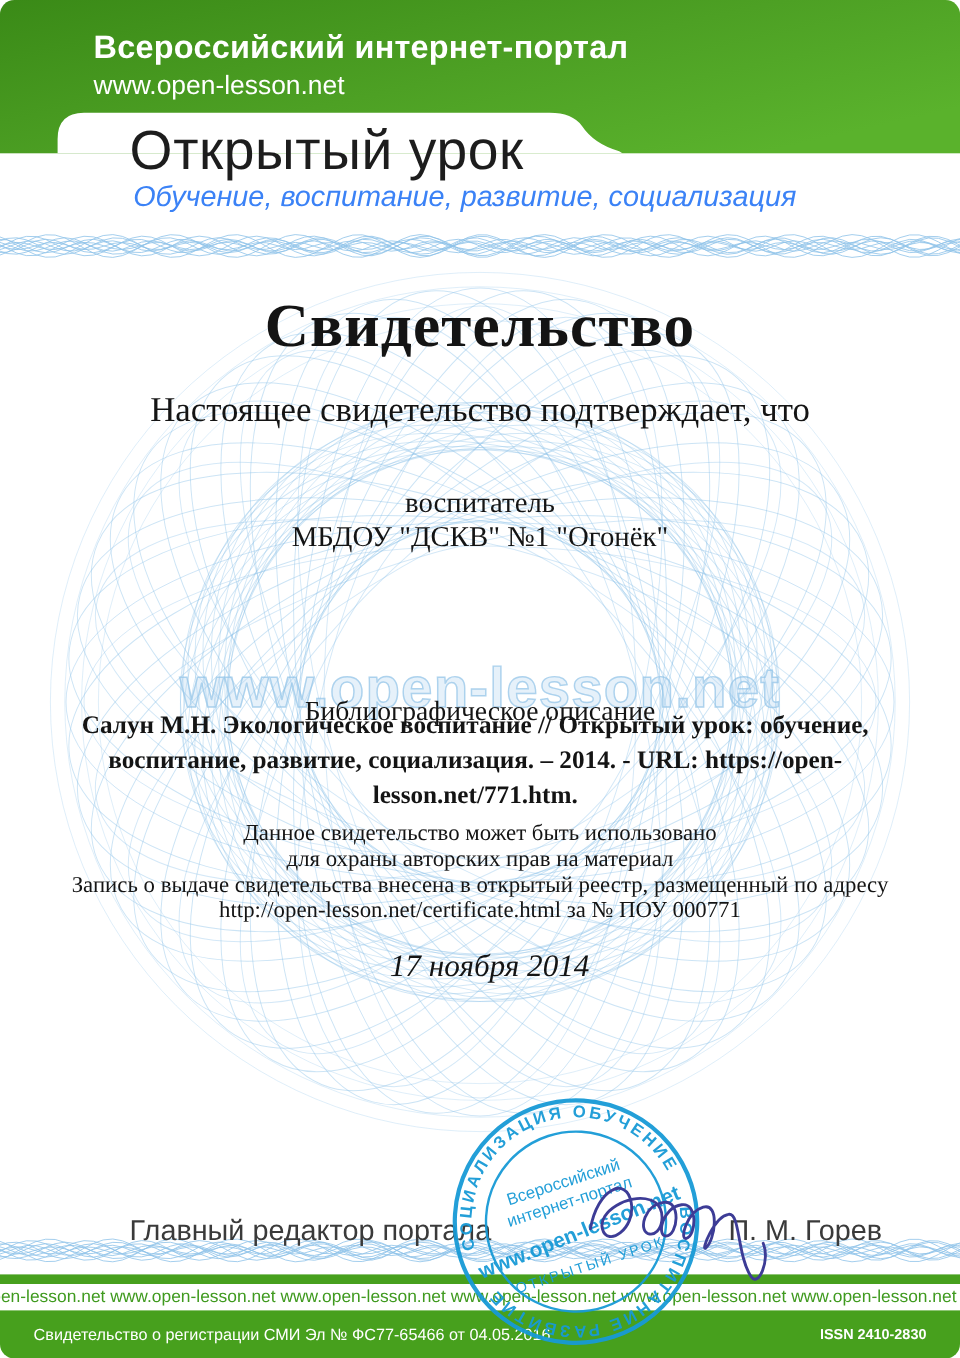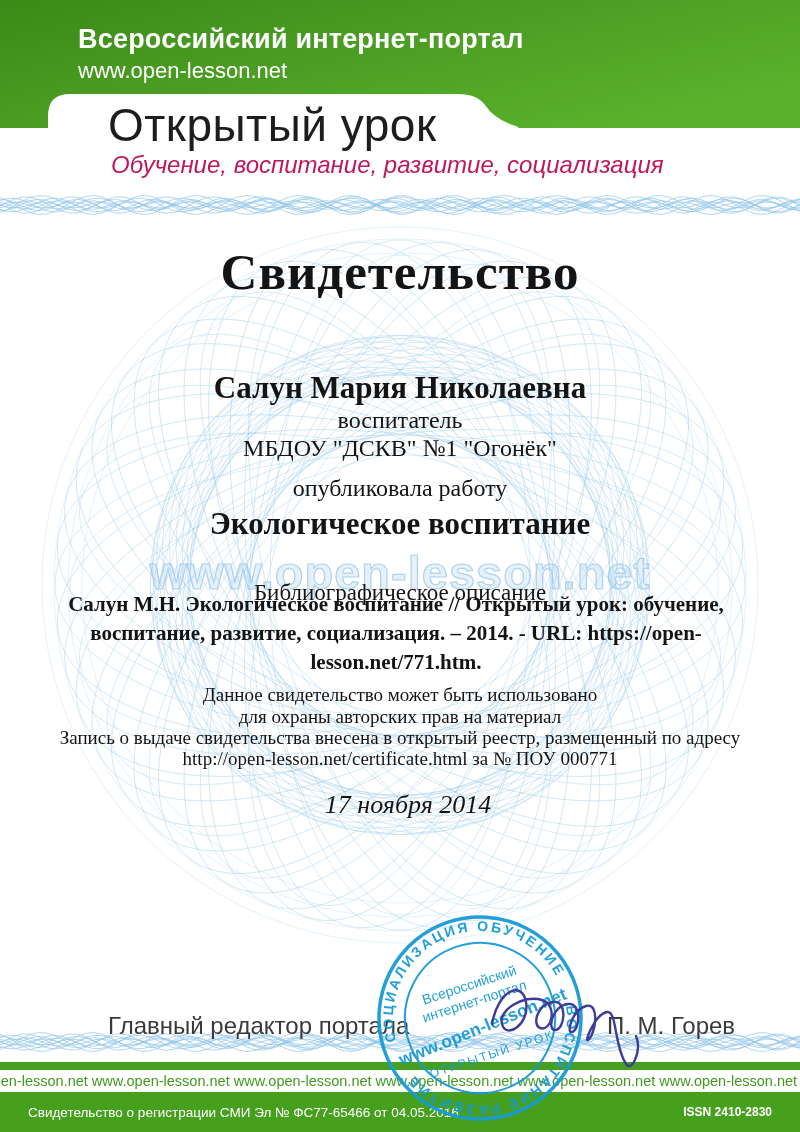--- a/index.html
+++ b/index.html
@@ -1,27 +1,27 @@
 <!DOCTYPE html>
 <html><head>
 <meta charset="utf-8">
 <style>
   html,body{margin:0;padding:0;background:#fff;}
   .page{position:relative;width:800px;height:1132px;overflow:hidden;background:#fff;
-        font-family:"Liberation Serif",serif;color:#141414;}
+        font-family:"Liberation Serif",serif;color:#141414;border-radius:12px;}
 
   
   .header-svg{position:absolute;left:0;top:0;z-index:4;display:block;}
   .portal-title{position:absolute;left:78px;top:24px;z-index:5;color:#fff;
     font-family:"Liberation Sans",sans-serif;font-weight:bold;font-size:27px;letter-spacing:.2px;}
   .portal-url{position:absolute;left:78px;top:58px;z-index:5;color:#fff;
     font-family:"Liberation Sans",sans-serif;font-size:22px;}
   .site-name{position:absolute;left:108px;top:98px;z-index:5;color:#1d1d1d;
     font-family:"Liberation Sans",sans-serif;font-weight:500;font-size:46px;letter-spacing:.5px;}
-  .site-tagline{position:absolute;left:111px;top:151px;z-index:5;color:#be185d;
+  .site-tagline{position:absolute;left:111px;top:151px;z-index:5;color:#3b82f6;
     font-family:"Liberation Sans",sans-serif;font-style:italic;font-size:24px;}
 
   
   .rosette{position:absolute;left:0;top:0;z-index:0;}
   .watermark{position:absolute;left:0;right:0;top:545px;z-index:1;text-align:center;
     font-family:"Liberation Sans",sans-serif;font-weight:bold;font-size:47px;letter-spacing:1px;
     color:rgba(165,205,238,.28);-webkit-text-stroke:1.2px rgba(150,198,232,.75);}
 
   
   .cline{position:absolute;left:0;right:0;text-align:center;z-index:2;}
@@ -163,25 +163,23 @@
       <path d="M-10 1042 L-10 1041.7 L-2 1045.6 L6 1048.3 L14 1048.8 L22 1047.1 L30 1043.6 L38 1039.6 L46 1036.4 L54 1035.1 L62 1036.2 L70 1039.2 L78 1043.2 L86 1046.8 L94 1048.7 L102 1048.4 L110 1045.9 L118 1042.1 L126 1038.2 L134 1035.6 L142 1035.2 L150 1037.1 L158 1040.7 L166 1044.7 L174 1047.8 L182 1048.9 L190 1047.7 L198 1044.6 L206 1040.6 L214 1037.0 L222 1035.2 L230 1035.7 L238 1038.3 L246 1042.2 L254 1046.0 L262 1048.5 L270 1048.7 L278 1046.7 L286 1043.1 L294 1039.1 L302 1036.1 L310 1035.1 L318 1036.4 L326 1039.7 L334 1043.7 L342 1047.1 L350 1048.8 L358 1048.2 L366 1045.5 L374 1041.6 L382 1037.8 L390 1035.5 L398 1035.3 L406 1037.5 L414 1041.2 L422 1045.1 L430 1048.0 L438 1048.9 L446 1047.4 L454 1044.1 L462 1040.1 L470 1036.7 L478 1035.1 L486 1035.9 L494 1038.7 L502 1042.7 L510 1046.4 L518 1048.6 L526 1048.6 L534 1046.3 L542 1042.6 L550 1038.7 L558 1035.9 L566 1035.1 L574 1036.8 L582 1040.2 L590 1044.2 L598 1047.5 L606 1048.9 L614 1048.0 L622 1045.0 L630 1041.1 L638 1037.4 L646 1035.3 L654 1035.5 L662 1037.9 L670 1041.7 L678 1045.6 L686 1048.3 L694 1048.8 L702 1047.1 L710 1043.6 L718 1039.6 L726 1036.4 L734 1035.1 L742 1036.2 L750 1039.2 L758 1043.2 L766 1046.8 L774 1048.7 L782 1048.4 L790 1045.9 L798 1042.1 L806 1038.2" fill="none" stroke="#8fc3e9" stroke-width="0.8" opacity="0.85"></path>
       <path d="M-10 1042 L-10 1042.3 L-2 1038.4 L6 1035.7 L14 1035.2 L22 1036.9 L30 1040.4 L38 1044.4 L46 1047.6 L54 1048.9 L62 1047.8 L70 1044.8 L78 1040.8 L86 1037.2 L94 1035.3 L102 1035.6 L110 1038.1 L118 1041.9 L126 1045.8 L134 1048.4 L142 1048.8 L150 1046.9 L158 1043.3 L166 1039.3 L174 1036.2 L182 1035.1 L190 1036.3 L198 1039.4 L206 1043.4 L214 1047.0 L222 1048.8 L230 1048.3 L238 1045.7 L246 1041.8 L254 1038.0 L262 1035.5 L270 1035.3 L278 1037.3 L286 1040.9 L294 1044.9 L302 1047.9 L310 1048.9 L318 1047.6 L326 1044.3 L334 1040.3 L342 1036.9 L350 1035.2 L358 1035.8 L366 1038.5 L374 1042.4 L382 1046.2 L390 1048.5 L398 1048.7 L406 1046.5 L414 1042.8 L422 1038.9 L430 1036.0 L438 1035.1 L446 1036.6 L454 1039.9 L462 1043.9 L470 1047.3 L478 1048.9 L486 1048.1 L494 1045.3 L502 1041.3 L510 1037.6 L518 1035.4 L526 1035.4 L534 1037.7 L542 1041.4 L550 1045.3 L558 1048.1 L566 1048.9 L574 1047.2 L582 1043.8 L590 1039.8 L598 1036.5 L606 1035.1 L614 1036.0 L622 1039.0 L630 1042.9 L638 1046.6 L646 1048.7 L654 1048.5 L662 1046.1 L670 1042.3 L678 1038.4 L686 1035.7 L694 1035.2 L702 1036.9 L710 1040.4 L718 1044.4 L726 1047.6 L734 1048.9 L742 1047.8 L750 1044.8 L758 1040.8 L766 1037.2 L774 1035.3 L782 1035.6 L790 1038.1 L798 1041.9 L806 1045.8" fill="none" stroke="#8fc3e9" stroke-width="0.8" opacity="0.85"></path>
       <path d="M-10 1042 L-10 1047.8 L-2 1044.1 L6 1039.8 L14 1036.1 L22 1034.0 L30 1034.2 L38 1036.5 L46 1040.4 L54 1044.8 L62 1048.3 L70 1050.1 L78 1049.6 L86 1047.0 L94 1043.0 L102 1038.7 L110 1035.4 L118 1033.8 L126 1034.6 L134 1037.4 L142 1041.5 L150 1045.8 L158 1048.9 L166 1050.2 L174 1049.2 L182 1046.1 L190 1041.9 L198 1037.8 L206 1034.8 L214 1033.8 L222 1035.1 L230 1038.4 L238 1042.6 L246 1046.7 L254 1049.5 L262 1050.2 L270 1048.6 L278 1045.1 L286 1040.8 L294 1036.9 L302 1034.3 L310 1033.9 L318 1035.8 L326 1039.4 L334 1043.7 L342 1047.5 L350 1049.9 L358 1050.0 L366 1047.8 L374 1044.1 L382 1039.8 L390 1036.1 L398 1034.0 L406 1034.2 L414 1036.5 L422 1040.4 L430 1044.8 L438 1048.3 L446 1050.1 L454 1049.6 L462 1047.0 L470 1043.0 L478 1038.7 L486 1035.4 L494 1033.8 L502 1034.6 L510 1037.4 L518 1041.5 L526 1045.8 L534 1048.9 L542 1050.2 L550 1049.2 L558 1046.1 L566 1041.9 L574 1037.8 L582 1034.8 L590 1033.8 L598 1035.1 L606 1038.4 L614 1042.6 L622 1046.7 L630 1049.5 L638 1050.2 L646 1048.6 L654 1045.1 L662 1040.8 L670 1036.9 L678 1034.3 L686 1033.9 L694 1035.8 L702 1039.4 L710 1043.7 L718 1047.5 L726 1049.9 L734 1050.0 L742 1047.8 L750 1044.1 L758 1039.8 L766 1036.1 L774 1034.0 L782 1034.2 L790 1036.5 L798 1040.4 L806 1044.8" fill="none" stroke="#8fc3e9" stroke-width="0.8" opacity="0.85"></path>
       <path d="M-10 1042 L-10 1036.2 L-2 1039.9 L6 1044.2 L14 1047.9 L22 1050.0 L30 1049.8 L38 1047.5 L46 1043.6 L54 1039.2 L62 1035.7 L70 1033.9 L78 1034.4 L86 1037.0 L94 1041.0 L102 1045.3 L110 1048.6 L118 1050.2 L126 1049.4 L134 1046.6 L142 1042.5 L150 1038.2 L158 1035.1 L166 1033.8 L174 1034.8 L182 1037.9 L190 1042.1 L198 1046.2 L206 1049.2 L214 1050.2 L222 1048.9 L230 1045.6 L238 1041.4 L246 1037.3 L254 1034.5 L262 1033.8 L270 1035.4 L278 1038.9 L286 1043.2 L294 1047.1 L302 1049.7 L310 1050.1 L318 1048.2 L326 1044.6 L334 1040.3 L342 1036.5 L350 1034.1 L358 1034.0 L366 1036.2 L374 1039.9 L382 1044.2 L390 1047.9 L398 1050.0 L406 1049.8 L414 1047.5 L422 1043.6 L430 1039.2 L438 1035.7 L446 1033.9 L454 1034.4 L462 1037.0 L470 1041.0 L478 1045.3 L486 1048.6 L494 1050.2 L502 1049.4 L510 1046.6 L518 1042.5 L526 1038.2 L534 1035.1 L542 1033.8 L550 1034.8 L558 1037.9 L566 1042.1 L574 1046.2 L582 1049.2 L590 1050.2 L598 1048.9 L606 1045.6 L614 1041.4 L622 1037.3 L630 1034.5 L638 1033.8 L646 1035.4 L654 1038.9 L662 1043.2 L670 1047.1 L678 1049.7 L686 1050.1 L694 1048.2 L702 1044.6 L710 1040.3 L718 1036.5 L726 1034.1 L734 1034.0 L742 1036.2 L750 1039.9 L758 1044.2 L766 1047.9 L774 1050.0 L782 1049.8 L790 1047.5 L798 1043.6 L806 1039.2" fill="none" stroke="#8fc3e9" stroke-width="0.8" opacity="0.85"></path>
       <path d="M-10 1042 L-10 1032.5 L-2 1033.7 L6 1036.8 L14 1041.2 L22 1045.7 L30 1049.4 L38 1051.3 L46 1051.1 L54 1048.7 L62 1044.8 L70 1040.2 L78 1036.1 L86 1033.3 L94 1032.5 L102 1034.0 L110 1037.3 L118 1041.7 L126 1046.2 L134 1049.7 L142 1051.4 L150 1050.9 L158 1048.3 L166 1044.3 L174 1039.7 L182 1035.6 L190 1033.1 L198 1032.6 L206 1034.3 L214 1037.8 L222 1042.3 L230 1046.7 L238 1050.0 L246 1051.5 L254 1050.7 L262 1047.9 L270 1043.7 L278 1039.1 L286 1035.2 L294 1032.9 L302 1032.7 L310 1034.7 L318 1038.4 L326 1042.9 L334 1047.2 L342 1050.3 L350 1051.5 L358 1050.4 L366 1047.4 L374 1043.1 L382 1038.6 L390 1034.8 L398 1032.7 L406 1032.8 L414 1035.1 L422 1038.9 L430 1043.5 L438 1047.7 L446 1050.6 L454 1051.5 L462 1050.2 L470 1046.9 L478 1042.6 L486 1038.0 L494 1034.5 L502 1032.6 L510 1033.0 L518 1035.5 L526 1039.5 L534 1044.0 L542 1048.2 L550 1050.8 L558 1051.4 L566 1049.9 L574 1046.4 L582 1042.0 L590 1037.5 L598 1034.1 L606 1032.6 L614 1033.2 L622 1035.9 L630 1040.0 L638 1044.6 L646 1048.6 L654 1051.0 L662 1051.4 L670 1049.5 L678 1045.9 L686 1041.4 L694 1037.0 L702 1033.8 L710 1032.5 L718 1033.4 L726 1036.3 L734 1040.6 L742 1045.2 L750 1049.0 L758 1051.2 L766 1051.2 L774 1049.1 L782 1045.4 L790 1040.8 L798 1036.5 L806 1033.5" fill="none" stroke="#8fc3e9" stroke-width="0.8" opacity="0.85"></path>
       <path d="M-10 1042 L-10 1051.5 L-2 1050.3 L6 1047.2 L14 1042.8 L22 1038.3 L30 1034.6 L38 1032.7 L46 1032.9 L54 1035.3 L62 1039.2 L70 1043.8 L78 1047.9 L86 1050.7 L94 1051.5 L102 1050.0 L110 1046.7 L118 1042.3 L126 1037.8 L134 1034.3 L142 1032.6 L150 1033.1 L158 1035.7 L166 1039.7 L174 1044.3 L182 1048.4 L190 1050.9 L198 1051.4 L206 1049.7 L214 1046.2 L222 1041.7 L230 1037.3 L238 1034.0 L246 1032.5 L254 1033.3 L262 1036.1 L270 1040.3 L278 1044.9 L286 1048.8 L294 1051.1 L302 1051.3 L310 1049.3 L318 1045.6 L326 1041.1 L334 1036.8 L342 1033.7 L350 1032.5 L358 1033.6 L366 1036.6 L374 1040.9 L382 1045.4 L390 1049.2 L398 1051.3 L406 1051.2 L414 1048.9 L422 1045.1 L430 1040.5 L438 1036.3 L446 1033.4 L454 1032.5 L462 1033.8 L470 1037.1 L478 1041.4 L486 1046.0 L494 1049.5 L502 1051.4 L510 1051.0 L518 1048.5 L526 1044.5 L534 1040.0 L542 1035.8 L550 1033.2 L558 1032.6 L566 1034.1 L574 1037.6 L582 1042.0 L590 1046.5 L598 1049.9 L606 1051.4 L614 1050.8 L622 1048.1 L630 1044.0 L638 1039.4 L646 1035.4 L654 1033.0 L662 1032.6 L670 1034.5 L678 1038.1 L686 1042.6 L694 1047.0 L702 1050.2 L710 1051.5 L718 1050.6 L726 1047.7 L734 1043.4 L742 1038.8 L750 1035.0 L758 1032.8 L766 1032.8 L774 1034.9 L782 1038.6 L790 1043.2 L798 1047.5 L806 1050.5" fill="none" stroke="#8fc3e9" stroke-width="0.8" opacity="0.85"></path>
     </svg>
   <div class="watermark">www.open-lesson.net</div>
 
   <div class="cline cert-title">Свидетельство</div>
-  <div class="cline recipient">Салун Мария Николаевна</div>
+  <div class="cline statement">Настоящее свидетельство подтверждает, что</div>
   <div class="cline position">воспитатель</div>
   <div class="cline organization">МБДОУ "ДСКВ" №1 "Огонёк"</div>
-  <div class="cline action">опубликовала работу</div>
-  <div class="cline work-title">Экологическое воспитание</div>
   <div class="cline bib-label">Библиографическое описание</div>
   <div class="cline bib-text">Салун М.Н. Экологическое воспитание // Открытый урок: обучение, воспитание, развитие, социализация. – 2014. - URL: https://open-lesson.net/771.htm.</div>
   <div class="cline note note1">Данное свидетельство может быть использовано</div>
   <div class="cline note note2">для охраны авторских прав на материал</div>
   <div class="cline note note3">Запись о выдаче свидетельства внесена в открытый реестр, размещенный по адресу</div>
   <div class="cline note note4">http://open-lesson.net/certificate.html за № ПОУ 000771</div>
   <div class="cline cert-date">17 ноября 2014</div>
 
   <div class="editor-role">Главный редактор портала</div>
   <div class="signer-name">П. М. Горев</div>

